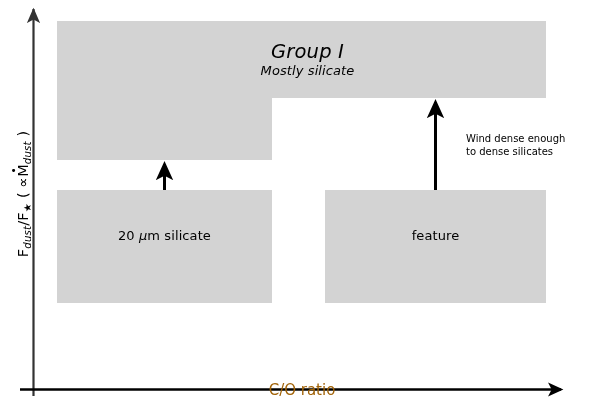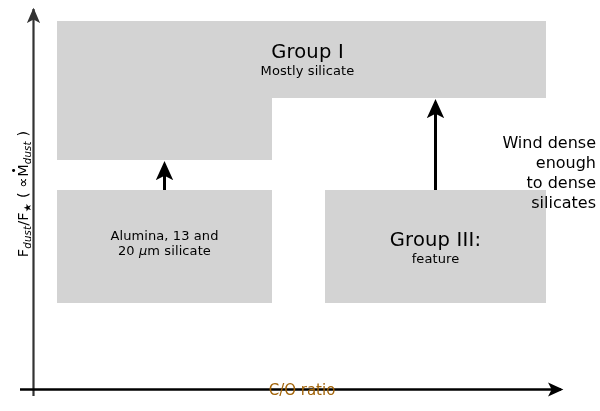--- a/index.html
+++ b/index.html
@@ -76,34 +76,34 @@
     white-space: nowrap;
   }
   .boxtitle {
     font-size: 19.5px;
     letter-spacing: 0.2px;
   }
   .boxsub {
     font-size: 13px;
     letter-spacing: 0.1px;
   }
-  #group1-text { left: 200px; top: 40px;  width: 215px; }
+  #group1-text { left: 200px; top: 40px;  width: 215px; font-style: italic; }
   #group2-text { left: 62px;  top: 228px; width: 205px; }
   #group3-text { left: 327px; top: 228px; width: 217px; }
 
   
   #wind-note {
     position: absolute;
     left: 466px;
     top: 133px;
     width: 130px;
-    font-size: 16px;
+    font-size: 10px;
     line-height: 1.26;
     color: #000000;
-    text-align: right;
+    text-align: left;
   }
 </style>
 </head>
 <body>
 
 <div id="canvas">
 
   <div class="gbox" id="group1-box"></div>
 
   <div class="gbox" id="group1-tail"></div>
@@ -130,26 +130,24 @@
 
     <line x1="435.5" y1="190" x2="435.5" y2="102" stroke="#000000" stroke-width="3" marker-end="url(#blkhead)"></line>
   </svg>
 
   <div class="boxtext" id="group1-text">
     <div class="boxtitle">Group I</div>
     <div class="boxsub">Mostly silicate</div>
   </div>
 
   <div class="boxtext" id="group2-text">
-    <div class="boxsub">Alumina, 13 and</div>
     <div class="boxsub"><span>20 </span><span class="ital">μ</span><span>m silicate</span></div>
   </div>
 
   <div class="boxtext" id="group3-text">
-    <div class="boxtitle">Group III:</div>
     <div class="boxsub">feature</div>
   </div>
 
   <div id="wind-note">
     <div>Wind dense enough</div>
     <div>to dense silicates</div>
   </div>
 
   <div class="ylabel"><span>F</span><span class="sub ital">dust</span><span>/F</span><span class="sub">★</span><span> ( </span><span>∝</span><span class="dotacc">M<span style="position: absolute; left: 50%; top: -0.18em; width: 2.6px; height: 2.6px; margin-left: -1.3px; border-radius: 50%; background: rgb(0, 0, 0);"></span></span><span class="sub ital">dust</span><span> )</span></div>
 

